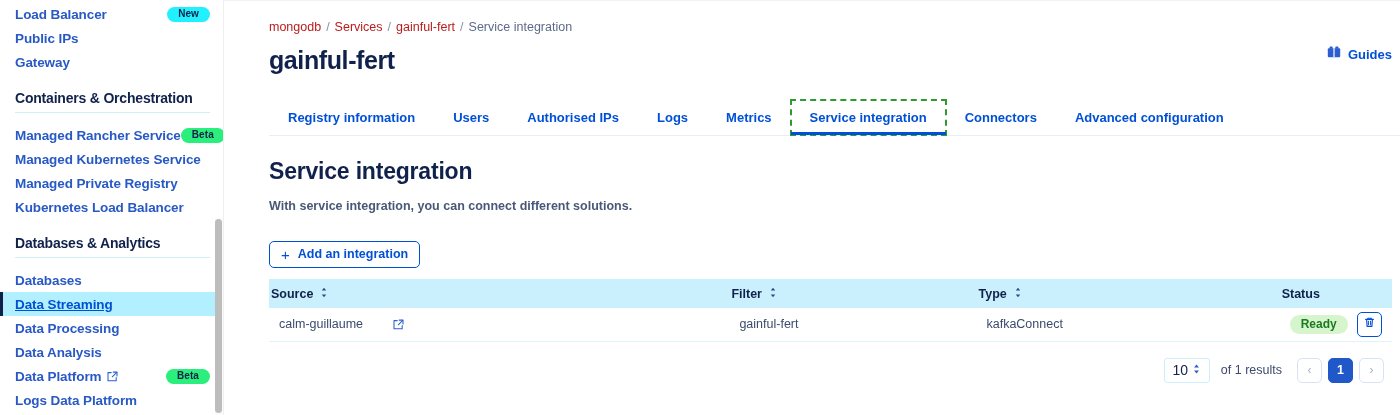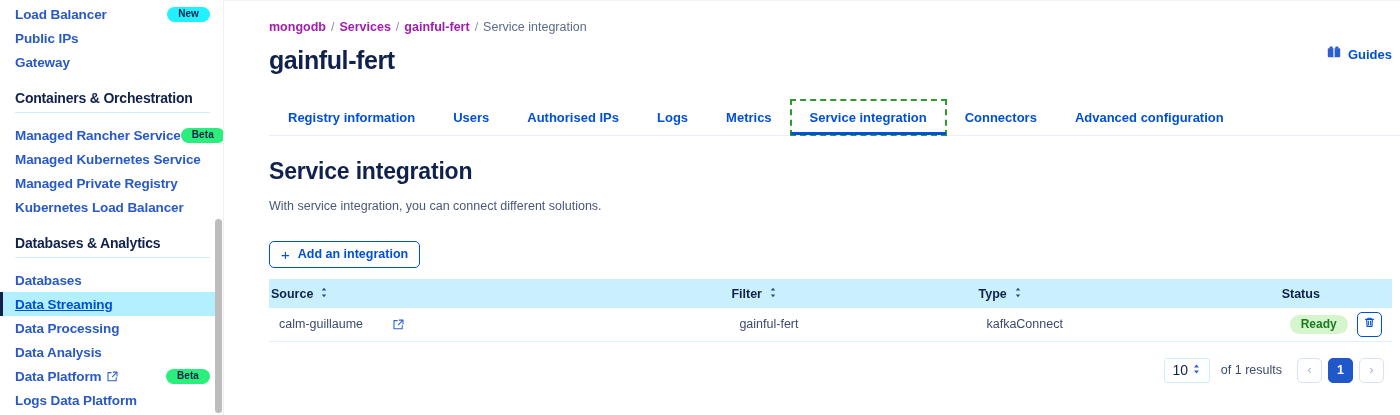--- a/index.html
+++ b/index.html
@@ -120,21 +120,21 @@
     overflow: hidden;
   }
 
   .breadcrumb {
     display: flex;
     align-items: center;
     gap: 5px;
     padding: 20px 0 0 45px;
     font-size: 12.5px;
   }
-  .bc-link { color: #a21caf; font-weight: bold; cursor: pointer; }
+  .bc-link { color: #b91c1c; font-weight: normal; cursor: pointer; }
   .bc-sep { color: #8a93a8; font-weight: normal; }
   .bc-cur { color: #5d6b89; font-weight: normal; }
 
   .page-title {
     padding: 12px 0 0 45px;
     font-size: 25px;
     font-weight: bold;
     color: #10214b;
     letter-spacing: -0.4px;
   }
@@ -201,20 +201,21 @@
   .sec-title {
     font-size: 23px;
     color: #10214b;
     margin-top: 22px;
     letter-spacing: -0.2px;
   }
   .sec-desc {
     font-size: 12.5px;
     color: #4a5878;
     margin-top: 14px;
+    font-weight: bold;
   }
 
   .toolbar {
     display: flex;
     align-items: center;
     margin-top: 26px;
     height: 30px;
   }
 
   .btn-add {

